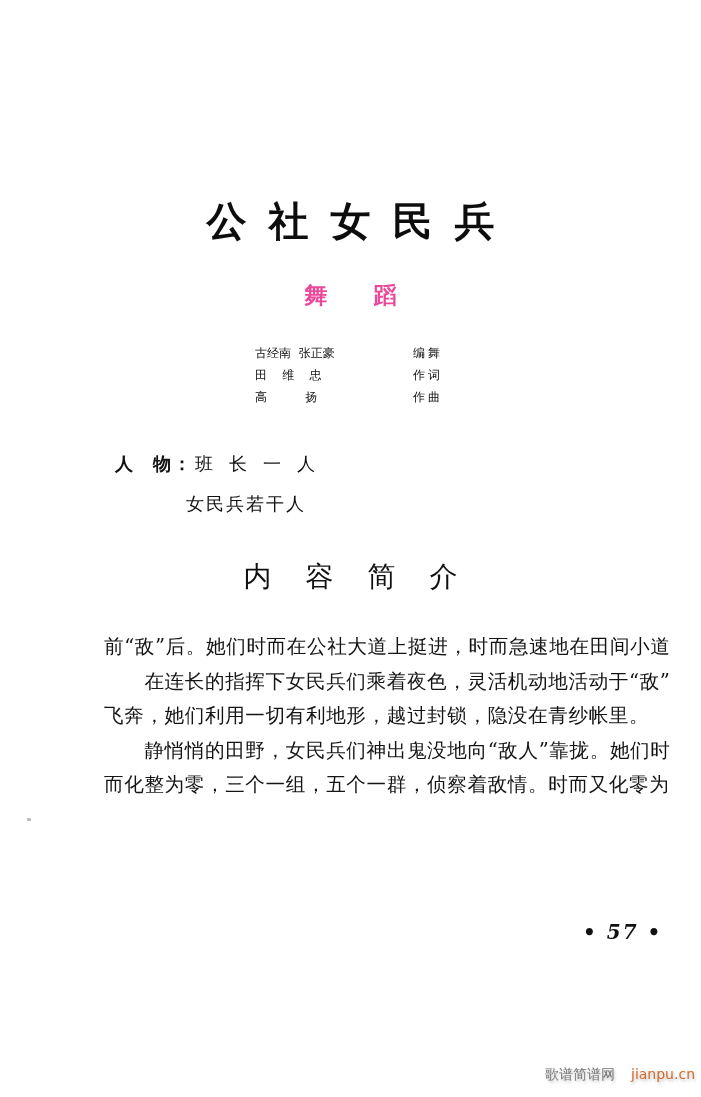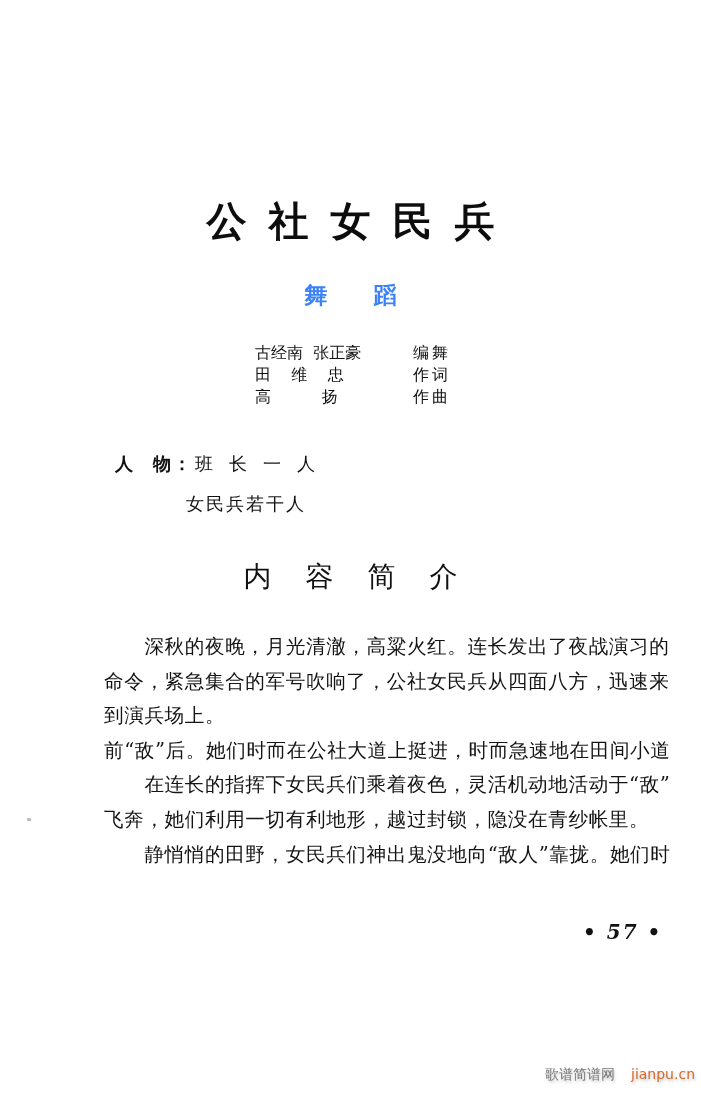--- a/index.html
+++ b/index.html
@@ -40,28 +40,28 @@
       left: 0;
       width: 701px;
       top: 278px;
       text-align: center;
       font-family: "DejaVu Sans", "Liberation Sans", sans-serif;
       font-weight: bold;
       font-size: 23px;
       letter-spacing: 46px;
       text-indent: 46px;
       line-height: 34px;
-      color: #3b82f6;
+      color: #ec4899;
     }
     .credits {
       position: absolute;
       left: 255px;
       top: 342px;
       width: 200px;
-      font-size: 16px;
+      font-size: 12px;
       line-height: 22px;
     }
     .credit-row {
       display: flex;
       height: 22px;
       position: relative;
     }
     .credit-name {
       position: absolute;
       left: 0;
@@ -204,31 +204,27 @@
     </div>
     <div class="char-line2">
       <span>女民兵若干人</span>
     </div>
   </div>
 
   <div class="section-heading">内容简介</div>
 
   <div class="body-text">
     <p>
-      <span class="line">　　深秋的夜晚，月光清澈，高粱火红。连长发出了夜战演习的</span>
-      <span class="line">命令，紧急集合的军号吹响了，公社女民兵从四面八方，迅速来</span>
-      <span class="line">到演兵场上。</span>
-    </p>
-    <p>
       <span class="line">前“敌”后。她们时而在公社大道上挺进，时而急速地在田间小道</span>
       <span class="line">　　在连长的指挥下女民兵们乘着夜色，灵活机动地活动于“敌”</span>
       <span class="line">飞奔，她们利用一切有利地形，越过封锁，隐没在青纱帐里。</span>
     </p>
     <p>
       <span class="line">　　静悄悄的田野，女民兵们神出鬼没地向“敌人”靠拢。她们时</span>
+      <span class="line">而化整为零，三个一组，五个一群，侦察着敌情。时而又化零为</span>
     </p>
   </div>
 
   <div class="stray-mark"></div>
 
   <div class="page-number">• 57 •</div>
 
   <div class="watermark">
     <span class="watermark-cn">歌谱简谱网</span><span class="watermark-url">jianpu.cn</span>
   </div>

